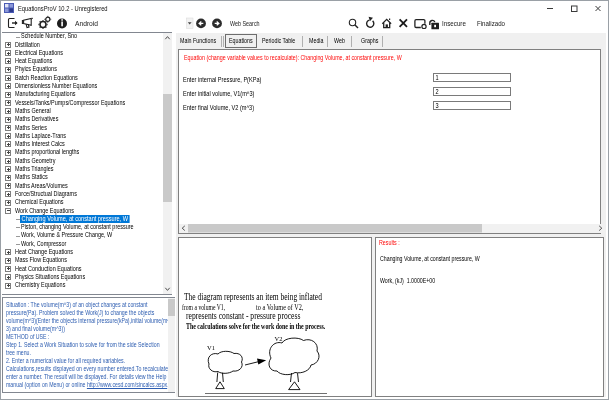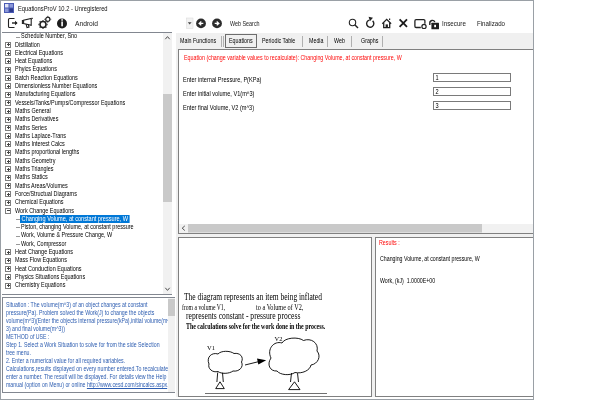--- a/index.html
+++ b/index.html
@@ -1,19 +1,19 @@
 <!DOCTYPE html>
 <html><head>
 <meta charset="utf-8">
 <style>
 * { margin:0; padding:0; box-sizing:border-box; }
 svg { display:block; }
 body { font-family:"Liberation Sans", sans-serif; }
 #win {
-  position:relative; width:534px; height:400px; background:#ffffff;
+  position:relative; width:609px; height:400px; background:#ffffff;
   border:1px solid #9aa0a6; overflow:hidden;
 }
 .abs { position:absolute; }
 
 #titletxt { left:17px; top:3px; font-size:7.5px; color:#111; transform:scaleX(0.77); transform-origin:0 0; white-space:nowrap;}
 
 .tbtxt { font-size:7.5px; color:#1a1a1a; transform:scaleX(0.8); transform-origin:0 0; white-space:nowrap;}
 
 #tree { left:1px; top:31px; width:170px; height:263px; background:#fff;
   border-top:1px solid #828790; border-right:1px solid #828790; border-bottom:1px solid #828790;}

